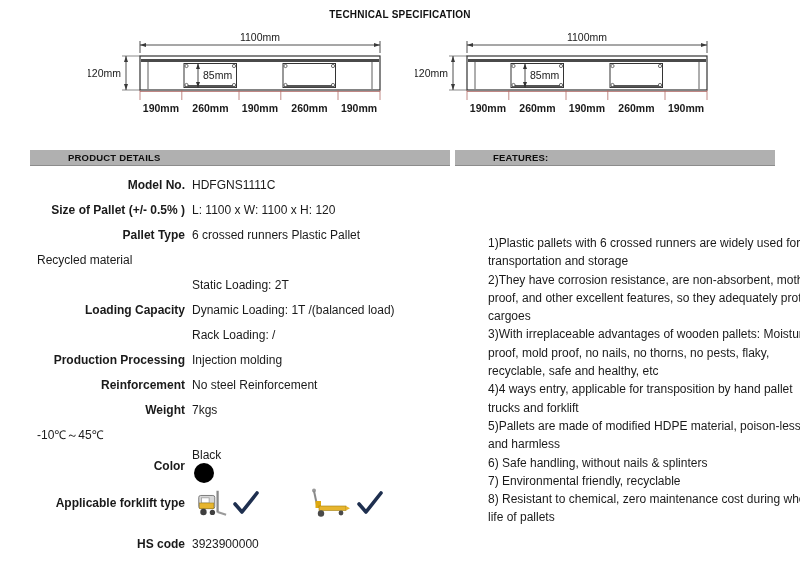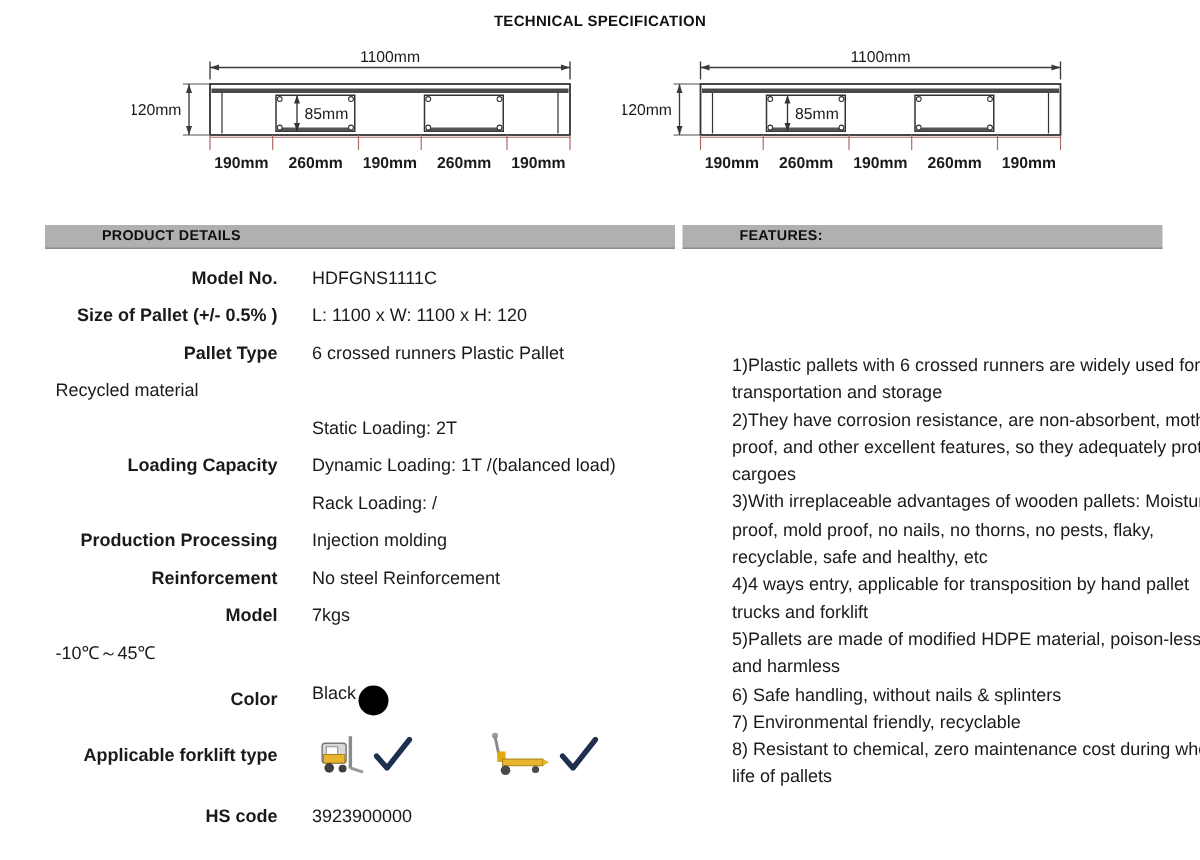--- a/index.html
+++ b/index.html
@@ -21,26 +21,26 @@
 
   .section-bar {
     position:absolute; top:150px; height:16px; background:#b0b0b0;
     border-bottom:1px solid #8c8c8c; display:flex; align-items:center;padding-left:32px;
   }
   .section-bar span { font-size:9.5px; font-weight:bold; color:#0d0d0d; padding-left:6px; letter-spacing:.2px; }
   .bar-product  { left:30px;  width:420px; }
   .bar-features { left:455px; width:320px; }
 
   .details { position:absolute; left:30px; top:172px; width:420px; font-size:12px; }
-  .drow { display:flex; align-items:center; height:25px;gap:16px; }
+  .drow { display:flex; align-items:center; height:25px; }
   .drow .lbl { width:155px; text-align:right; font-weight:bold; flex:none; }
   .drow .val { margin-left:7px; white-space:nowrap; }
 
   .drow.color-row { height:38px; align-items:center; }
-  .color-cell { margin-left:7px; display:flex; flex-direction:row; align-items:flex-start; }
+  .color-cell { margin-left:7px; display:flex; flex-direction:column; align-items:flex-start; }
   .color-name { font-size:12px; line-height:13px; }
   .color-dot  { width:20px; height:20px; border-radius:50%; background:#000; margin-top:1px; margin-left:2px; }
 
   .drow.forklift-row { height:36px; }
   .fork-cell { margin-left:10px; display:flex; align-items:center; }
   .fork-cell .gap { width:48px; }
   .fork-cell svg { display:block; }
   .check { margin-left:6px; }
 
   .drow.hs-row { height:25px; margin-top:10px; }
@@ -198,21 +198,21 @@
     </div>
     <div class="drow">
       <div class="lbl">Production Processing</div>
       <div class="val">Injection molding</div>
     </div>
     <div class="drow">
       <div class="lbl">Reinforcement</div>
       <div class="val">No steel Reinforcement</div>
     </div>
     <div class="drow">
-      <div class="lbl">Model</div>
+      <div class="lbl">Weight</div>
       <div class="val">7kgs</div>
     </div>
     <div class="drow">
       <div class="val">-10℃～45℃</div>
     </div>
 
     <div class="drow color-row">
       <div class="lbl">Color</div>
       <div class="color-cell">
         <div class="color-name">Black</div>

